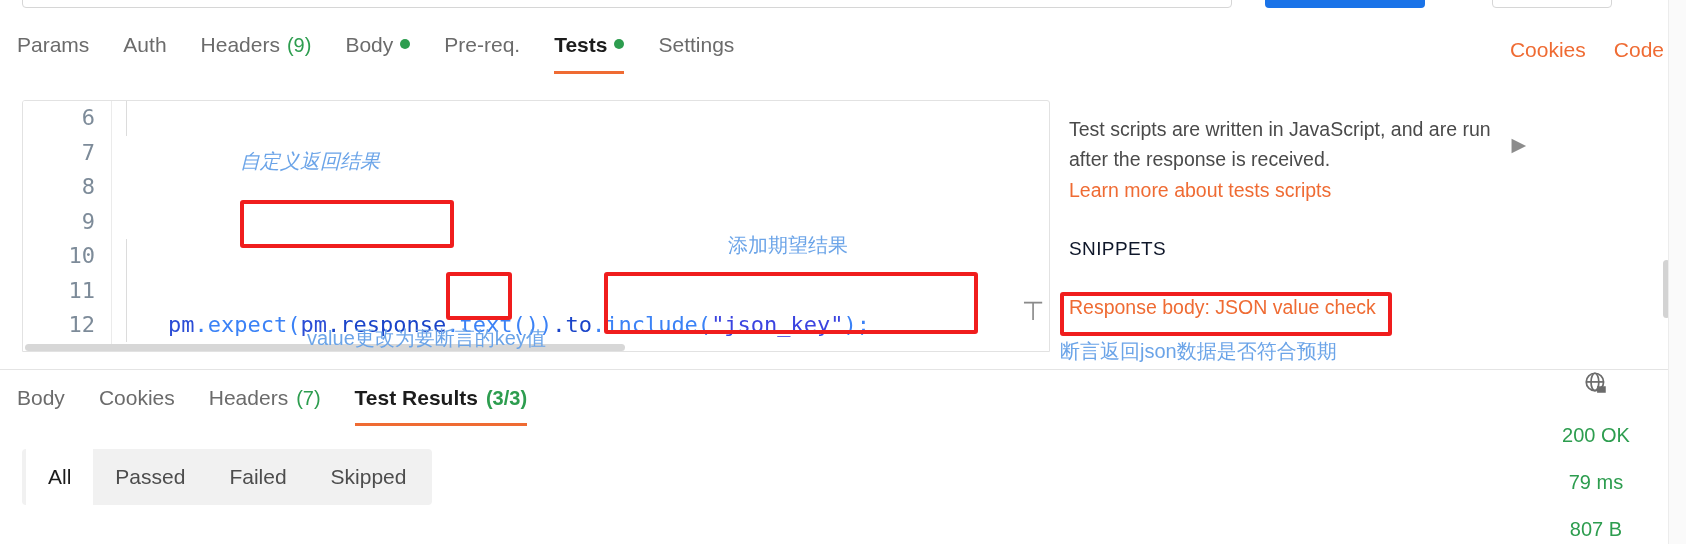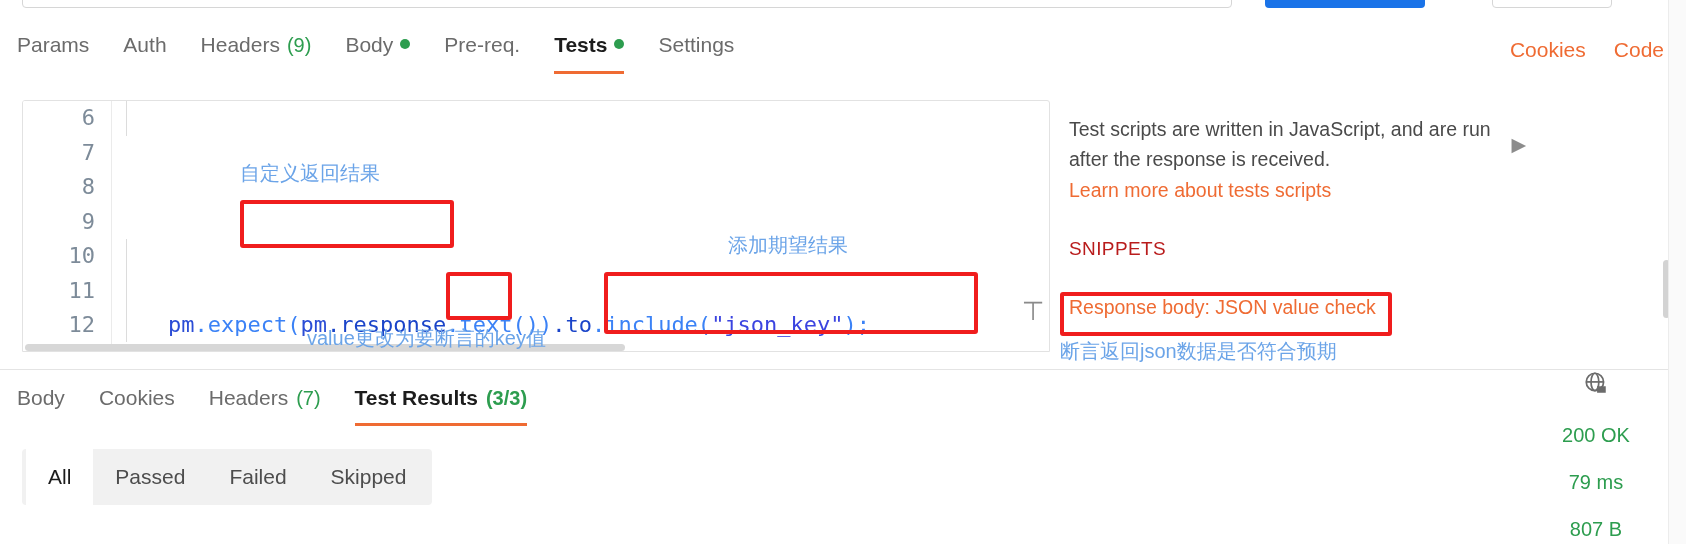--- a/index.html
+++ b/index.html
@@ -136,21 +136,21 @@
   .help-link {
     position: absolute; left: 17px; top: 79px;
     font-size: 19.5px; color: #ef6b33; cursor: pointer;
   }
   .help-caret {
     position: absolute; right: 160px; top: 33px;
     font-size: 19px; color: #8c8c8c; cursor: pointer;
   }
   .snippets-title {
     position: absolute; left: 17px; top: 138px;
-    font-size: 19px; color: #b91c1c; letter-spacing: .4px;
+    font-size: 19px; color: #0f172a; letter-spacing: .4px;
   }
   .snippet-item {
     position: absolute; left: 17px; top: 196px;
     font-size: 19.5px; color: #ef6b33; cursor: pointer; white-space: nowrap;
   }
   .help-scrollbar {
     position: absolute; right: 16px; top: 160px; width: 7px; height: 58px;
     background: #d3d3d3; border-radius: 4px;
   }
   .edge-marks {
@@ -317,21 +317,21 @@
     <div class="help-scrollbar"></div>
   </div>
 
   <div class="edge-marks"></div>
 
   <div class="redbox" style="left:240px; top:200px; width:214px; height:48px;"></div>
   <div class="redbox" style="left:446px; top:272px; width:66px; height:48px;"></div>
   <div class="redbox" style="left:604px; top:272px; width:374px; height:62px;"></div>
   <div class="redbox" style="left:1060px; top:292px; width:332px; height:44px;"></div>
 
-  <div class="anno" style="left:240px; top:160px;">自定义返回结果</div>
+  <div class="anno" style="left:240px; top:148px;font-style:italic;">自定义返回结果</div>
   <div class="anno" style="left:728px; top:232px;">添加期望结果</div>
   <div class="anno" style="left:307px; top:325px;">value更改为要断言的key值</div>
   <div class="anno" style="left:1060px; top:338px;">断言返回json数据是否符合预期</div>
 
   <div class="resp-sep"></div>
   <div class="resp-bar">
     <div class="resp-tab">
       <span>Body</span>
     </div>
     <div class="resp-tab">

